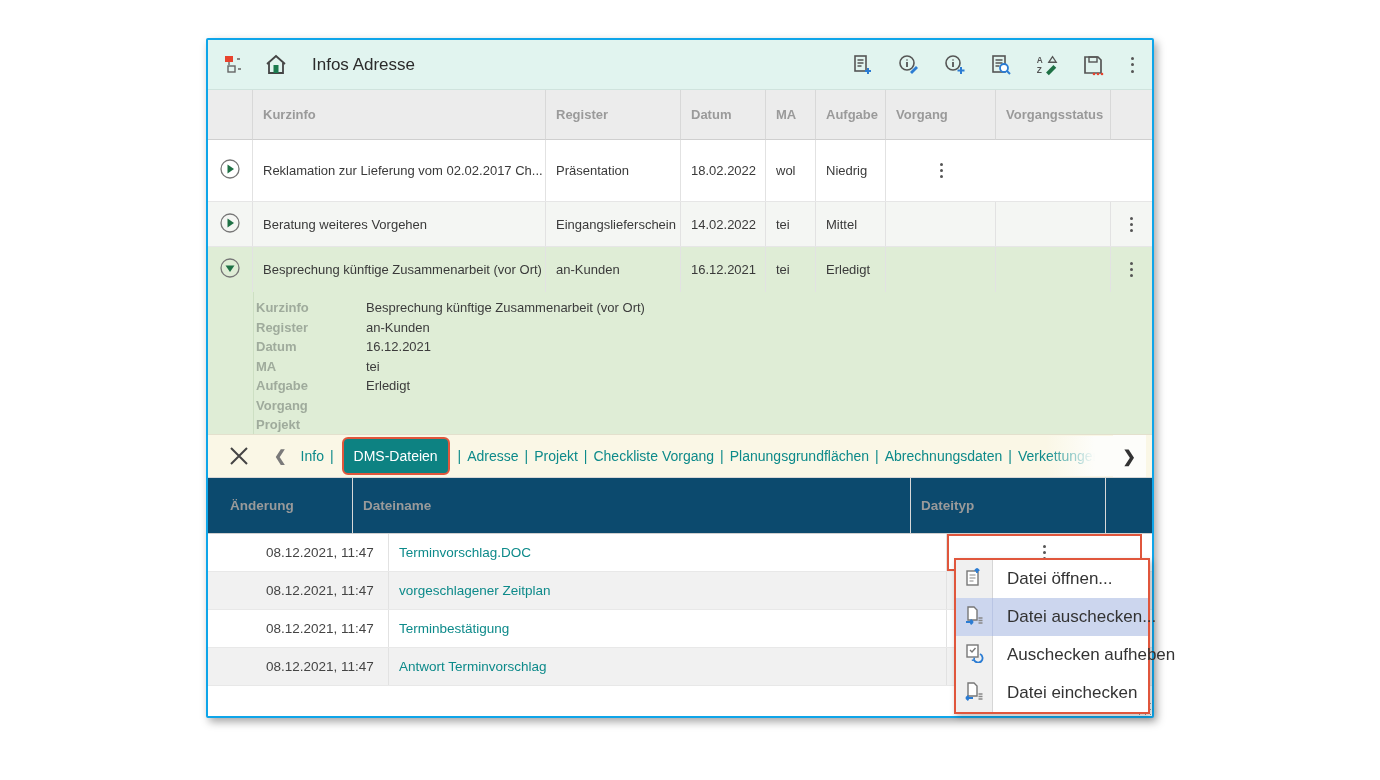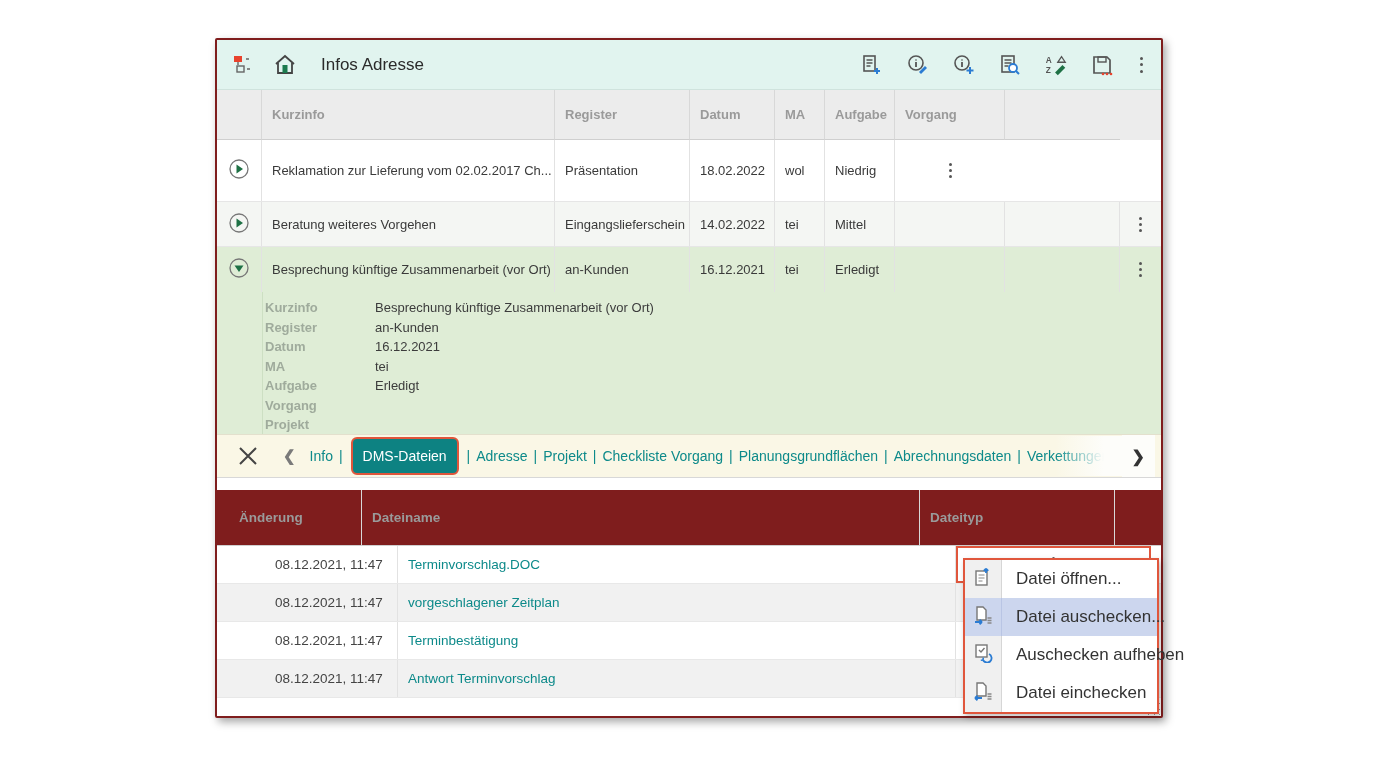--- a/index.html
+++ b/index.html
@@ -1,21 +1,21 @@
 <!DOCTYPE html>
 <html><head>
 <meta charset="utf-8">
 <style>
   * { margin:0; padding:0; box-sizing:border-box; }
   html,body { width:1380px; height:780px; background:#ffffff; overflow:hidden;
               font-family:"Liberation Sans", sans-serif; }
   .canvas { position:relative; width:1380px; height:780px; background:#fff; }
 
-  .window { position:absolute; left:215px; top:38px; width:948px; height:680px;
-            background:#fff; border:2px solid #7f1d1d; border-radius:2px;
+  .window { position:absolute; left:206px; top:38px; width:948px; height:680px;
+            background:#fff; border:2px solid #0ea5e9; border-radius:2px;
             box-shadow:3px 4px 8px rgba(0,0,0,.35); }
 
   
   .titlebar { height:50px; background:#e1f4ef; border-bottom:1px solid #cfe3dd;
               display:flex; align-items:center; padding:0 14px; }
   .titlebar .app-icons { display:flex; align-items:center; gap:18px; margin-right:24px; }
   .win-title { font-size:17px; color:#2b2b2b; }
   .tb-right { margin-left:auto; display:flex; align-items:center; gap:22px; }
   .tb-btn { width:24px; height:24px; display:flex; align-items:center; justify-content:center; cursor:pointer; }
 
@@ -54,21 +54,21 @@
               background:linear-gradient(to right, rgba(255,255,255,0), #fdfdfa 70%); pointer-events:none; }
   .chev-right { position:absolute; right:6px; top:0; bottom:0; display:flex; align-items:center;
                 padding:0 10px; color:#333; font-size:16px; font-weight:bold; cursor:pointer; background:#fdfdfa; }
 
   
   .ftable { font-size:13.5px; }
   .frow { display:grid; grid-template-columns:145px 558px 195px 46px; }
   .frow > div { padding:0 10px; display:flex; align-items:center; border-right:1px solid #e2e2e2; overflow:hidden; white-space:nowrap; }
   .frow > div:first-child { padding-left:22px; }
   .frow > div:last-child { border-right:none; justify-content:center; }
-  .fhead { height:56px; background:#7f1d1d; color:#9a9a9a; font-weight:bold;margin-top:12px; }
+  .fhead { height:56px; background:#0c4a6e; color:#9a9a9a; font-weight:bold; }
   .fhead > div { border-right:1px solid #d8d8d8; border-bottom:1px solid #cfcfcf; }
   .fr-data { height:38px; color:#444; border-bottom:1px solid #e8e8e8; background:#fff;padding-left:36px; }
   .fr-alt { background:#f1f1f1; }
   .filelink { color:#0d8a8a; cursor:pointer; }
   .red-box-cell { border:2px solid #e0563c !important; }
 
   
   .context-menu { position:absolute; left:746px; top:518px; width:196px; height:156px;
                   background:#fff; border:2px solid #e0563c; box-shadow:2px 3px 6px rgba(0,0,0,.25); z-index:20; }
   .menu-item { display:flex; height:38px; align-items:center; cursor:pointer; }
@@ -165,20 +165,21 @@
 
     <div class="ttable">
       <div class="trow thead">
         <div></div>
         <div>Kurzinfo</div>
         <div>Register</div>
         <div>Datum</div>
         <div>MA</div>
         <div>Aufgabe</div>
         <div>Vorgang</div>
+        <div>Vorgangsstatus</div>
         <div></div>
       </div>
 
       <div class="trow tr-data">
         <div class="expand-cell">
           <span>
             <svg width="22" height="22" viewBox="0 0 22 22">
                 <circle cx="11" cy="11" r="9" fill="none" stroke="#777" stroke-width="1.3"></circle>
                 <path d="M8.5 6.5 L15 11 L8.5 15.5 Z" fill="#1e7145"></path>
               </svg>

